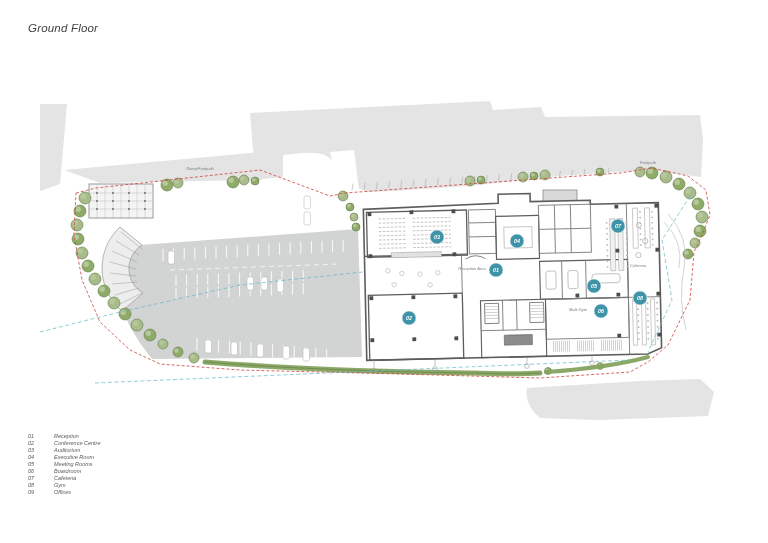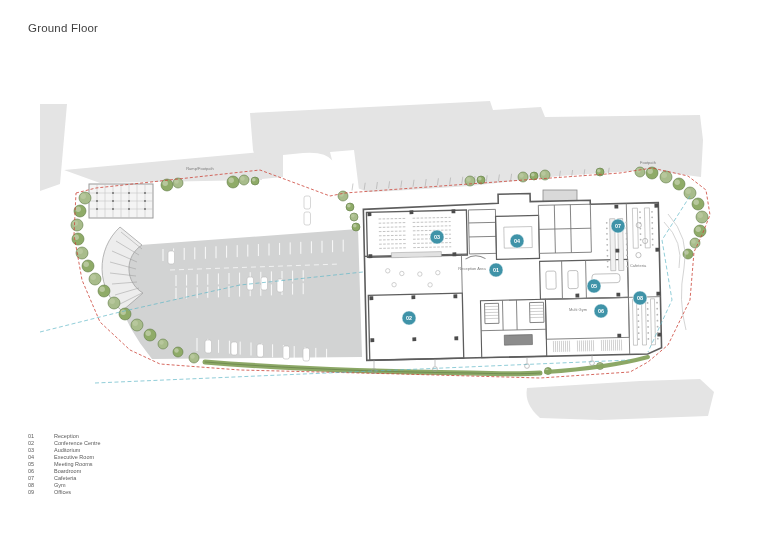--- a/index.html
+++ b/index.html
@@ -1,17 +1,17 @@
 <!DOCTYPE html>
 <html><head>
 <meta charset="utf-8">
 <style>
   html,body{margin:0;padding:0;background:#ffffff;width:768px;height:543px;overflow:hidden;
     font-family:"Liberation Sans", sans-serif;}
-  .page{position:relative;width:768px;height:543px;background:#fff;}
+  .page{position:relative;width:768px;height:543px;background:#fff;font-style:italic;}
   .page-title{position:absolute;left:28px;top:22px;font-size:11.5px;color:#3f3f3f;letter-spacing:.2px;}
   .legend{position:absolute;left:28px;top:433px;font-size:5.5px;color:#5a5a5a;line-height:7px;}
   .legend-row{display:flex;}
   .legend-row .l-num{width:26px;}
   svg{position:absolute;left:0;top:0;}
   svg text{font-family:"Liberation Sans", sans-serif;}
 </style>
 </head>
 <body>
 

